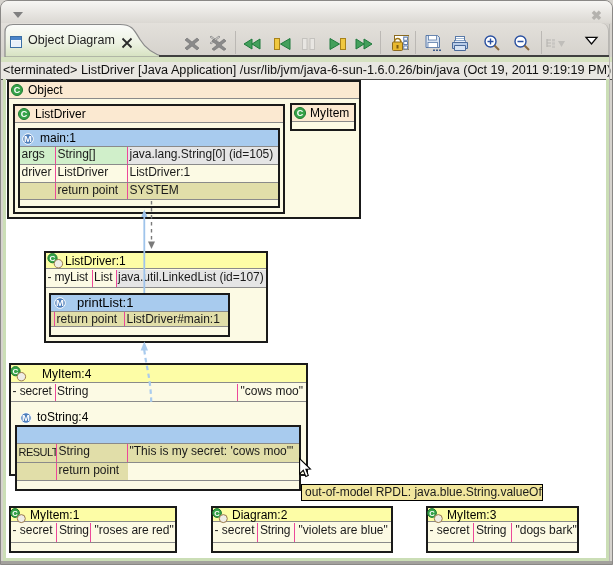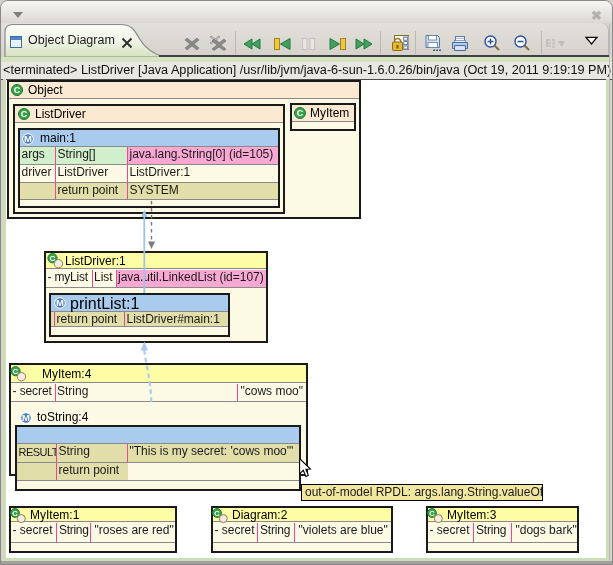--- a/index.html
+++ b/index.html
@@ -32,21 +32,21 @@
 .row { position:absolute; left:0; right:0; display:flex; border-bottom:1px solid #8A8A8A;
   font-size:12px; color:#1A1A1A; white-space:nowrap; }
 .cell { border-right:1px solid #ec4899; padding-left:1.5px; overflow:hidden; }
 .cell:last-child { border-right:none; }
 .peach { background:#FBE9D1; }
 .ivory { background:#FCFAE4; }
 .yellowh { background:#FDFDA6; }
 .blueh { background:#A8CBEE; }
 .khaki { background:#E1DEA9; }
 .greenc { background:#D0EFCA; }
-.pinkc { background:#f9a8d4; }
+.pinkc { background:#e5e5e5; }
 .htext { position:absolute; }
 #tooltip { position:absolute; left:300px; top:483px; width:242px; height:17px; background:#F2E79E;
   border:1px solid #000; font-size:12px; color:#1A1A1A; line-height:15px; padding-left:3px; white-space:nowrap;}
 svg { position:absolute; overflow:visible; }
 </style>
 </head>
 <body>
 <div id="win">
   <div id="topstrip">
       <div class="tri"></div>
@@ -232,21 +232,21 @@
     <div class="row" style="top:17px;height:15px;">
       <div class="cell khaki" style="width:4px;"></div>
       <div class="cell khaki" style="width:70px;">return point</div>
       <div class="cell khaki" style="flex:1;">ListDriver#main:1</div>
     </div>
   </div>
   <svg width="12" height="12" style="left:53px;top:295.5px" viewBox="0 0 12 12">
       <circle cx="6" cy="6" r="5.3" fill="#4E7FBC" stroke="#FFFFFF" stroke-width="1"></circle>
       <text x="6" y="9.4" text-anchor="middle" font-size="9.5" font-weight="bold" fill="#FFF" font-family="Liberation Sans">M</text>
     </svg>
-  <div class="htext" style="left:69px;top:294px;font-size:16px;">printList:1</div>
+  <div class="htext" style="left:76px;top:294px;font-size:13px;">printList:1</div>
 
   <div class="box ivory" style="left:8px;top:362px;width:299px;height:113px;">
     <div class="hdr yellowh" style="height:18px;"></div>
     <div class="row" style="top:19px;height:18px;">
       <div class="cell ivory" style="width:44.5px;letter-spacing:-0.1px;">- secret</div>
       <div class="cell ivory" style="width:182px;">String</div>
       <div class="cell ivory" style="flex:1;padding-left:3px;">"cows moo"</div>
     </div>
   </div>
   <svg width="20" height="18" style="left:9px;top:365px" viewBox="0 0 20 18">
@@ -323,18 +323,18 @@
     <path d="M150.5,200 V241" stroke="#7A7A7A" stroke-width="1.4" stroke-dasharray="3.6,3.4" fill="none"></path>
     <path d="M150.5,248 L147,240.5 L154,240.5 Z" fill="#7A7A7A"></path>
     <path d="M143.3,214 V292" stroke="#9FC4EB" stroke-width="1.8" fill="none"></path>
     <path d="M143.3,208.5 L140.2,216 L146.4,216 Z" fill="#9FC4EB"></path>
     <path d="M143.3,349 C145,365 150,378 150.3,404" stroke="#A9CBEE" stroke-width="2.2" stroke-dasharray="4.5,3.5" fill="none"></path>
     <path d="M143.3,340.5 L139.6,349.5 L147,349.5 Z" fill="#A9CBEE"></path>
   </svg>
 
   <div id="frameB"></div>
     <div id="rline"></div>
-  <div id="tooltip">out-of-model RPDL: args.lang.String.valueOf</div>
+  <div id="tooltip">out-of-model RPDL: java.blue.String.valueOf</div>
 
   <svg width="16" height="22" style="left:297.5px;top:456.5px;">
     <path d="M0.6,0.5 L0.6,15.8 L4.3,12.3 L6.8,18.6 L9.3,17.4 L6.9,11.2 L11.4,11 Z" fill="#FFF" stroke="#000" stroke-width="1.1"></path>
   </svg>
 </div>
 
 </body></html>

